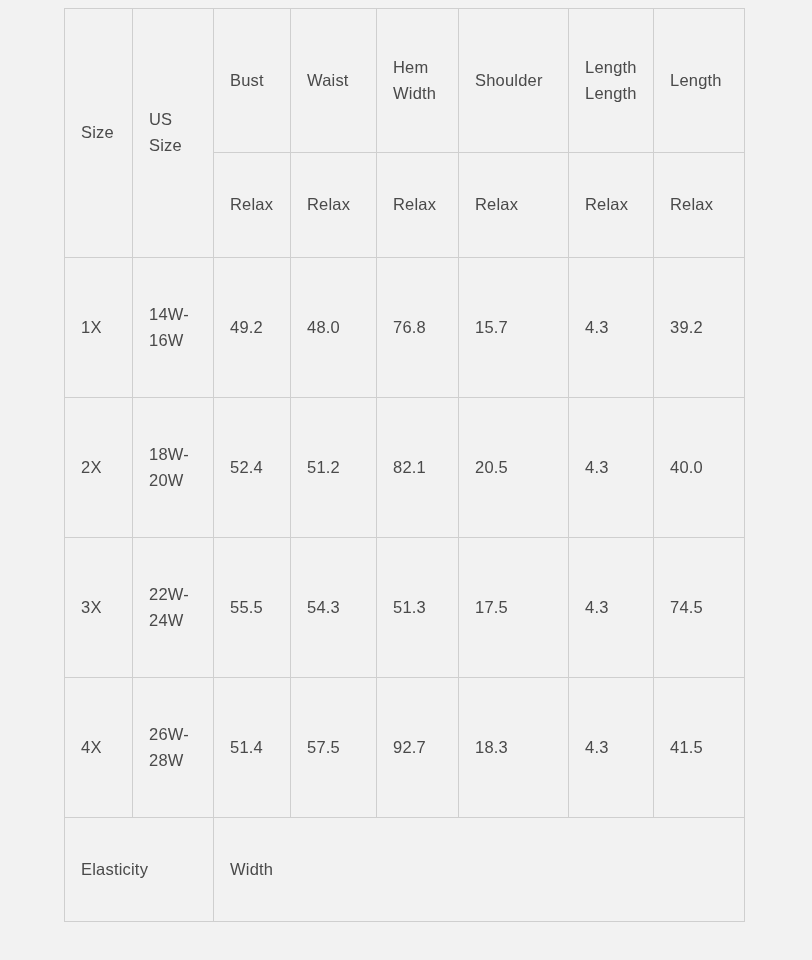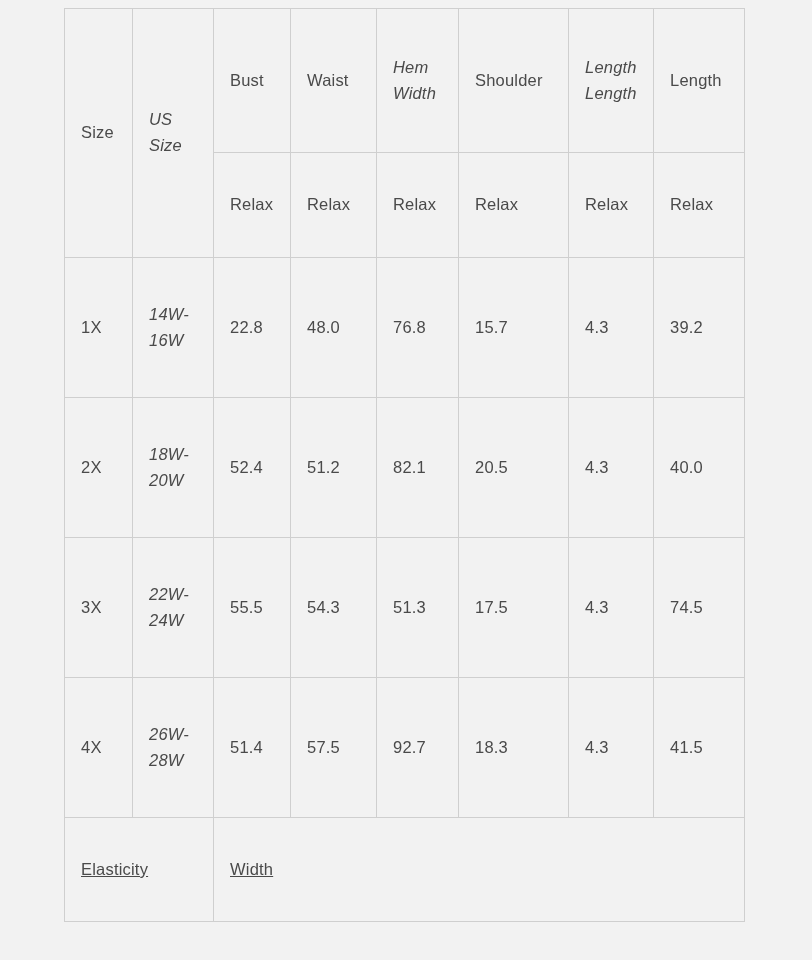--- a/index.html
+++ b/index.html
@@ -52,23 +52,23 @@
   col.c-bust      { width: 77px; }
   col.c-waist     { width: 86px; }
   col.c-hem       { width: 82px; }
   col.c-shoulder  { width: 110px; }
   col.c-sleeve    { width: 85px; }
   col.c-length    { width: 91px; }
 
   tr.header-main th { height: 143px; }
   tr.header-sub  th { height: 104px; }
   tr.data-row    td { height: 139px; }
-  tr.elasticity-row td { height: 103px; text-decoration: underline; }
+  tr.elasticity-row td { height: 103px; }
 
-  .wrap-label { display: block; font-style: italic; }
+  .wrap-label { display: block; }
 </style>
 </head>
 <body>
 
 <div id="chart-wrap">
   <table class="size-chart">
     <colgroup>
       <col class="c-size">
       <col class="c-ussize">
       <col class="c-bust">
@@ -117,21 +117,21 @@
         <th>Relax</th>
       </tr>
     </thead>
     <tbody>
       <tr class="data-row">
         <td>1X</td>
         <td>
           <span class="wrap-label">14W-</span>
           <span class="wrap-label">16W</span>
         </td>
-        <td>22.8</td>
+        <td>49.2</td>
         <td>48.0</td>
         <td>76.8</td>
         <td>15.7</td>
         <td>4.3</td>
         <td>39.2</td>
       </tr>
       <tr class="data-row">
         <td>2X</td>
         <td>
           <span class="wrap-label">18W-</span>

